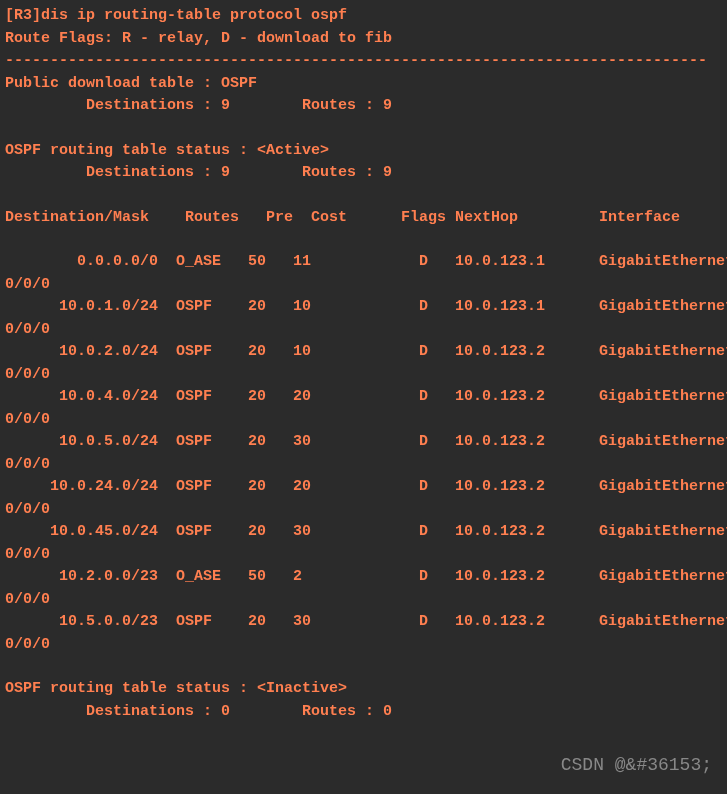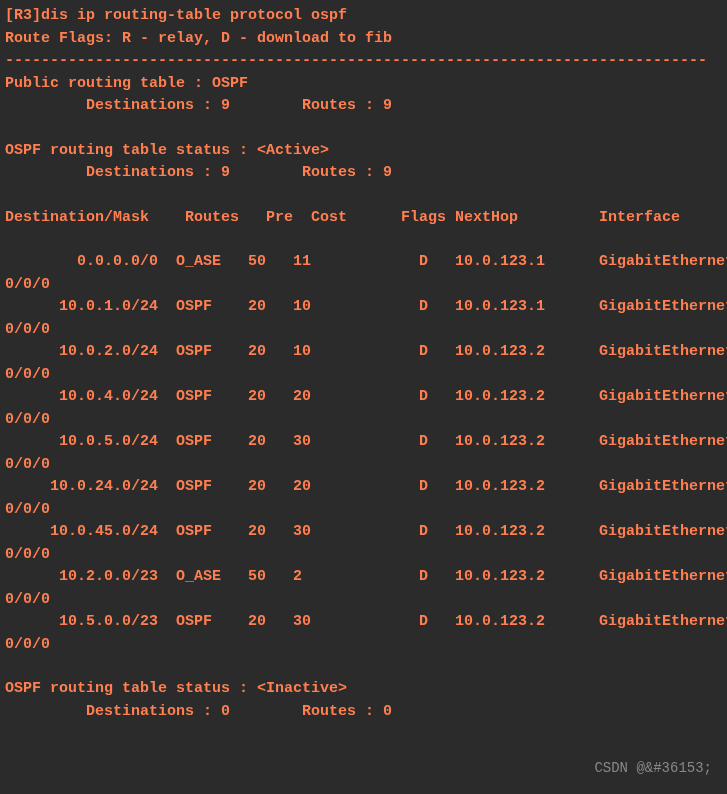--- a/index.html
+++ b/index.html
@@ -15,32 +15,32 @@
       position: relative;
       line-height: 1.5;
     }
     .line { white-space: pre; }
     .route-row { white-space: pre; }
     .watermark {
       position: absolute;
       bottom: 15px;
       right: 15px;
       color: #888;
-      font-size: 14px;
+      font-size: 18px;
       font-weight: normal;
     }
     .blank { height: 22px; }
   </style>
 </head>
 <body>
 
 <div class="line">[R3]dis ip routing-table protocol ospf</div>
 <div class="line">Route Flags: R - relay, D - download to fib</div>
 <div class="line">------------------------------------------------------------------------------</div>
-<div class="line">Public routing table : OSPF</div>
+<div class="line">Public download table : OSPF</div>
 <div class="line">         Destinations : 9        Routes : 9</div>
 <div class="blank"></div>
 <div class="line">OSPF routing table status : &lt;Active&gt;</div>
 <div class="line">         Destinations : 9        Routes : 9</div>
 <div class="blank"></div>
 <div class="line">Destination/Mask    Routes   Pre  Cost      Flags NextHop         Interface</div>
 <div class="blank"></div>
 
 <div>
   <div class="route-row">        0.0.0.0/0  O_ASE   50   11            D   10.0.123.1      GigabitEthernet</div>

